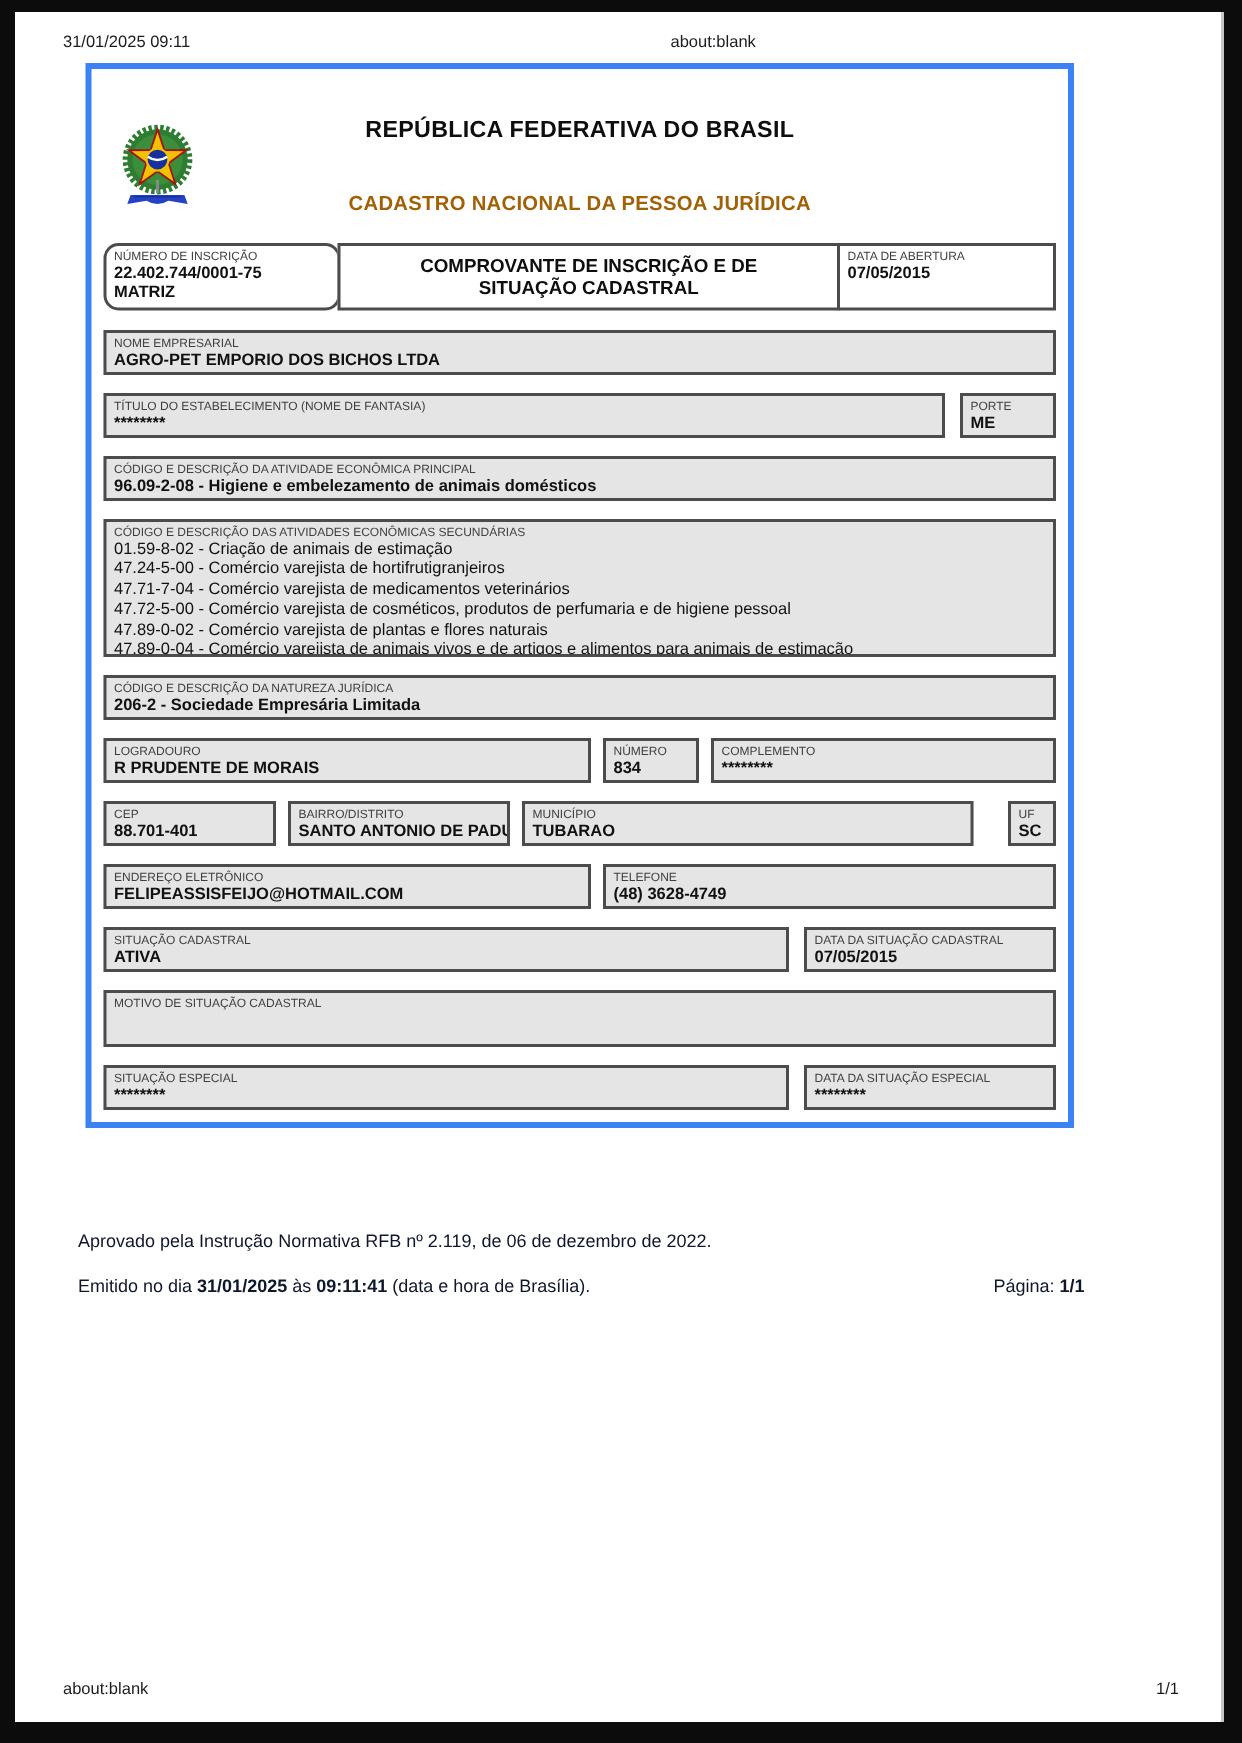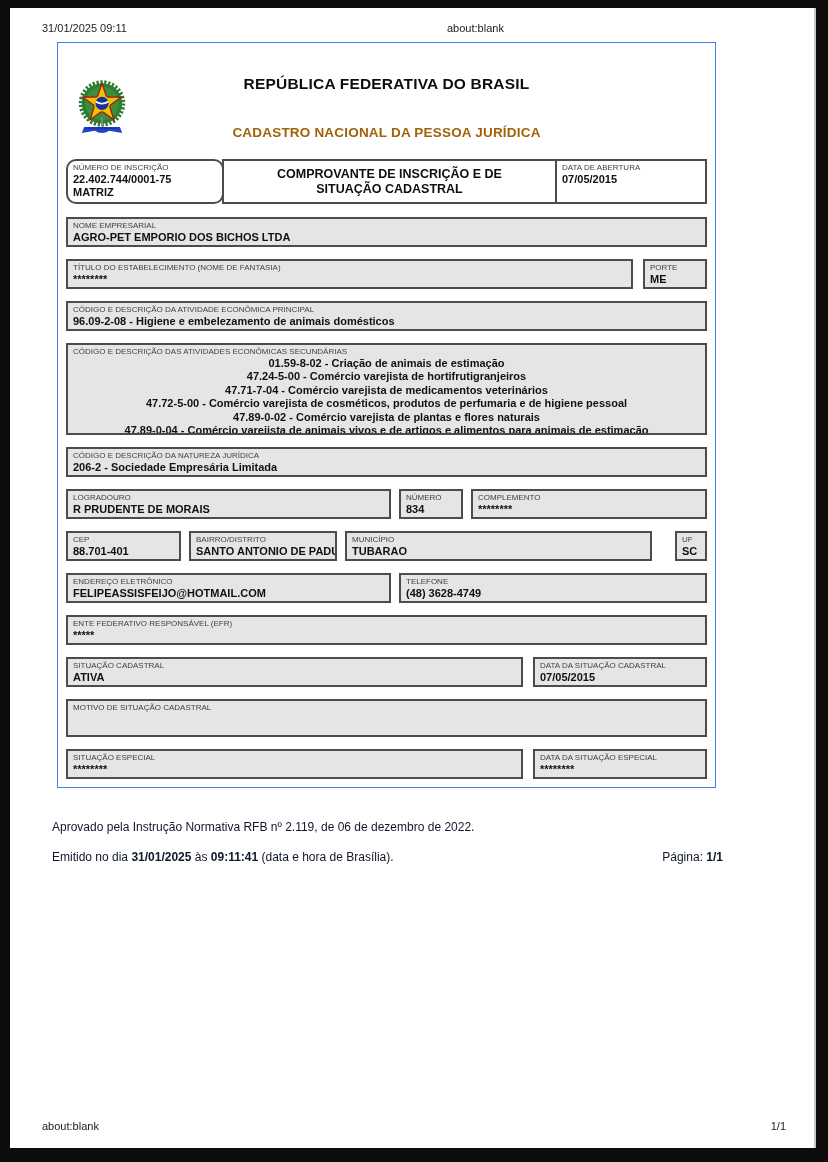--- a/index.html
+++ b/index.html
@@ -23,21 +23,21 @@
   .ph-url{position:absolute;left:437px;top:0;}
   .print-footer{position:absolute;top:1112px;left:0;right:0;height:14px;font-size:11px;color:#1c1c1c;}
   .pf-url{position:absolute;left:32px;top:0;}
   .pf-page{position:absolute;right:28px;top:0;}
 
   
   .doc{
     position:absolute;left:47px;top:34px;
     width:659px;
     box-sizing:border-box;
-    border:1px solid #3b82f6;
+    border:4px solid #3b82f6;
     padding:8px;
     background:#fff;
   }
   .doc-header{position:relative;height:108px;}
   .emblem{position:absolute;left:8px;top:26px;width:56px;height:64px;}
   .doc-title-1{
     position:absolute;left:0;right:0;top:24px;
     text-align:center;font-size:15.5px;font-weight:bold;color:#0e0e0e;
     letter-spacing:.2px;
   }
@@ -64,21 +64,21 @@
 
   
   .row1{display:flex;margin-bottom:13px;height:45px;}
   .row1 .cell{box-sizing:border-box;border:2px solid #4c4c4c;padding:2px 5px;background:#fff;}
   .row1 .c1{width:158px;border-radius:10px;}
   .row1 .c2{width:335px;margin-left:-2px;display:flex;align-items:center;justify-content:center;text-align:center;}
   .row1 .c3{flex:1;margin-left:-2px;}
   .comprovante-title{font-size:12.5px;font-weight:bold;line-height:15px;color:#0e0e0e;padding:0 14px;}
 
   .sec-box{height:92px;}
-  .sec-box .item{display:block;font-size:11px;line-height:13.4px;font-weight:bold;color:#111;white-space:nowrap;text-align:center;}
+  .sec-box .item{display:block;font-size:11px;line-height:13.4px;font-weight:normal;color:#111;white-space:nowrap;}
   .motivo-box{height:38px;}
 
   
   .w-titulo{flex:1;}
   .w-porte{width:64px;margin-left:10px;}
   .w-logr{width:325px;}
   .w-num{width:64px;}
   .w-compl{flex:1;}
   .w-cep{width:115px;}
   .w-bairro{width:148px;}
@@ -220,26 +220,20 @@
       <div class="field h30 w-email">
         <span class="lbl">ENDEREÇO ELETRÔNICO</span>
         <span class="val">FELIPEASSISFEIJO@HOTMAIL.COM</span>
       </div>
       <div class="field h30 w-tel">
         <span class="lbl">TELEFONE</span>
         <span class="val">(48) 3628-4749</span>
       </div>
     </div>
 
-    <div class="row">
-      <div class="field h30 full">
-        <span class="lbl">ENTE FEDERATIVO RESPONSÁVEL (EFR)</span>
-        <span class="val">*****</span>
-      </div>
-    </div>
 
     <div class="row">
       <div class="field h30 w-sit">
         <span class="lbl">SITUAÇÃO CADASTRAL</span>
         <span class="val">ATIVA</span>
       </div>
       <div class="field h30 w-dsit">
         <span class="lbl">DATA DA SITUAÇÃO CADASTRAL</span>
         <span class="val">07/05/2015</span>
       </div>

